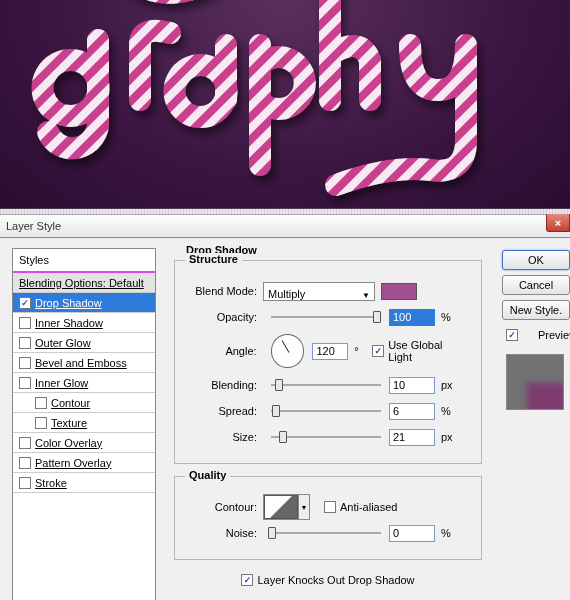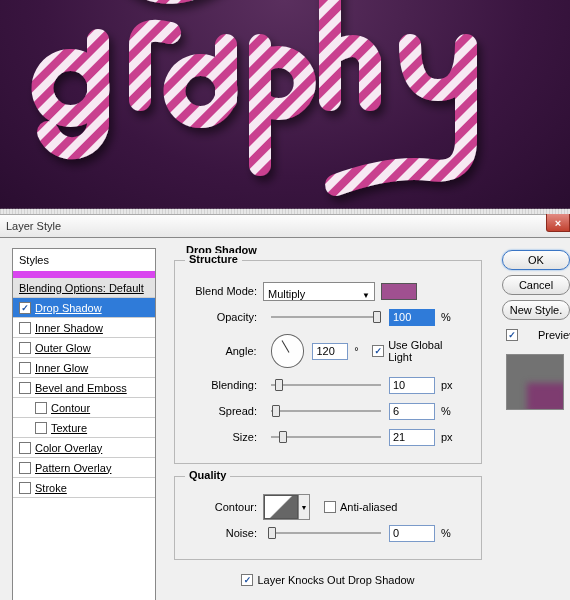--- a/index.html
+++ b/index.html
@@ -28,21 +28,21 @@
   }
   
   
   .dialog-body {
     display: flex; flex-direction: row; height: 367px; background:#f0f0f0;
     padding: 10px 0 0 12px;
   }
   
   
   .styles-panel { width: 144px; border: 1px solid #888; background:#fff; }
-  .styles-header { padding: 5px 6px; border-bottom: 7px solid #d946ef; }
+  .styles-header { padding: 5px 6px; border-bottom: 2px solid #d946ef; }
   .styles-list .row { padding: 4px 6px; border-bottom: 1px solid #ccc; display:flex; align-items:center; gap:4px; height:20px;text-decoration:underline; }
   .styles-list .row.selected { background:#2f7bd9; color:#fff; }
   .styles-list .row.indent { padding-left: 22px; }
   .styles-list .default { background:#e3e3e3; height:20px; }
   .chk { width:12px; height:12px; border:1px solid #777; background:#fff; display:inline-flex; align-items:center; justify-content:center; font-size:9px; color:#1a4fa0; }
   .chk.checked::after { content:"✓"; font-weight:bold; }
   
   
   .settings-panel { flex:1; padding: 0 14px 0 18px; position:relative; }
   .section-title { font-weight:bold; position:absolute; top:-4px; left:30px; }
@@ -63,21 +63,21 @@
   
   .angle-dial { width:34px; height:34px; border:1px solid #666; border-radius:50%; background:#fefefe; position:relative; margin:0 8px; }
   .angle-dial .needle { position:absolute; width:14px; height:1px; background:#333; top:17px; left:17px; transform-origin:left center; transform:rotate(-120deg); }
   
   .contour-swatch { width:34px; height:24px; border:1px solid #555; background:linear-gradient(135deg,#fff 0%,#fff 48%,#666 52%,#666 100%); display:inline-block; }
   .contour-wrap { display:flex; align-items:center; border:1px solid #888; }
   .contour-drop { width:11px; height:24px; border-left:1px solid #888; display:flex; align-items:center; justify-content:center; font-size:7px; background:#eee;}
   
   
   .right-panel { width:74px; padding: 2px 0 0 6px; display:flex; flex-direction:column; gap:5px; align-items:flex-start; }
-  .btn { width:68px; height:20px; border:1px solid #888; background:linear-gradient(#fdfdfd,#e4e4e4); border-radius:10px; text-align:center; line-height:18px; }
+  .btn { width:68px; height:20px; border:1px solid #888; background:linear-gradient(#fdfdfd,#e4e4e4); border-radius:3px; text-align:center; line-height:18px; }
   .btn.primary { border:1px solid #3a75c4; box-shadow: 0 0 2px #5a9de8; }
   .preview-chk { display:flex; align-items:center; gap:20px; margin-top:4px; padding-left:4px;}
   .preview-box { width:58px; height:56px; border:1px solid #888; background:#727272; margin-top:8px; margin-left:4px; position:relative; overflow:hidden;}
   .preview-box::after { content:""; position:absolute; right:-4px; bottom:-4px; width:40px; height:30px; background:#7e3c70; filter:blur(3px);}
   
   .dragbar { height:6px; background: repeating-linear-gradient(90deg,#777 0,#777 1px,#ccc 1px,#ccc 3px); opacity:.25; margin-top:-1px;}
 </style>
 </head>
 <body>
 
@@ -135,25 +135,25 @@
           <div class="row">
             <span class="chk"></span>
             <span>Inner Shadow</span>
           </div>
           <div class="row">
             <span class="chk"></span>
             <span>Outer Glow</span>
           </div>
           <div class="row">
             <span class="chk"></span>
+            <span>Bevel and Emboss</span>
+          </div>
+          <div class="row">
+            <span class="chk"></span>
             <span>Inner Glow</span>
-          </div>
-          <div class="row">
-            <span class="chk"></span>
-            <span>Bevel and Emboss</span>
           </div>
           <div class="row indent">
             <span class="chk"></span>
             <span>Contour</span>
           </div>
           <div class="row indent">
             <span class="chk"></span>
             <span>Texture</span>
           </div>
           <div class="row">

